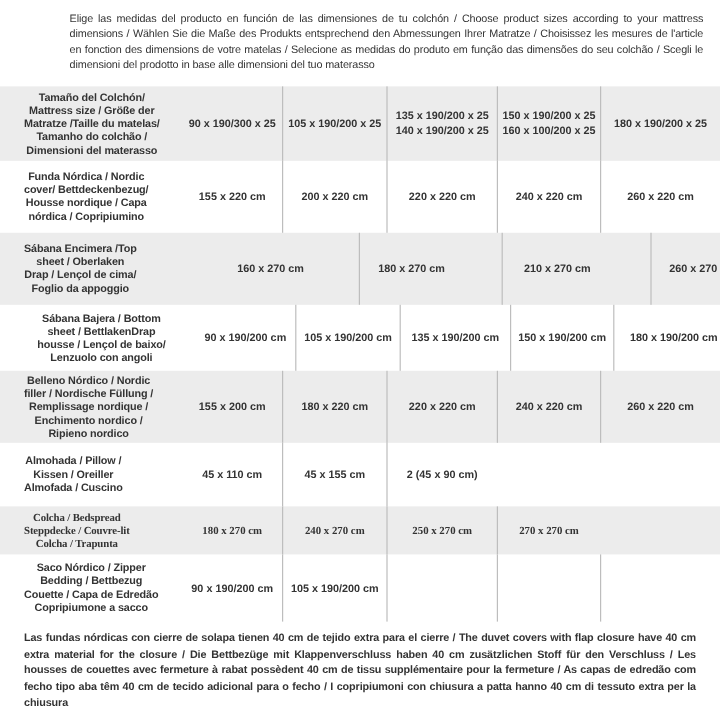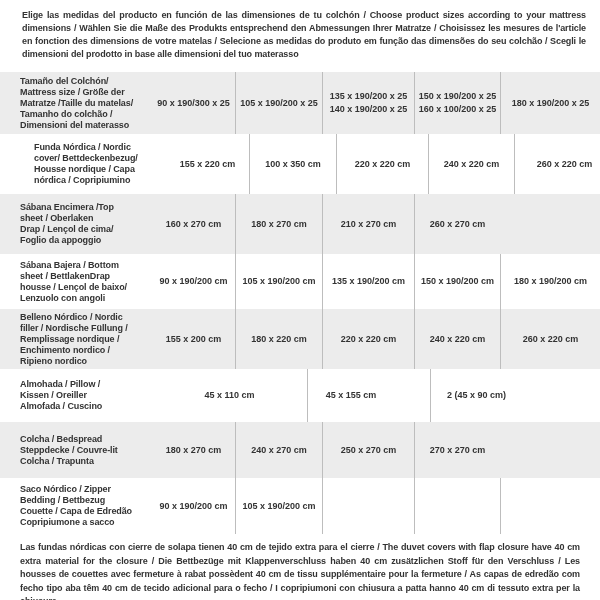--- a/index.html
+++ b/index.html
@@ -2,44 +2,44 @@
 <html><head>
 <meta charset="utf-8">
 <style>
   html,body{margin:0;padding:0;}
   body{
     width:600px;height:600px;background:#ffffff;overflow:hidden;
     font-family:"Liberation Sans",sans-serif;color:#333333;
     -webkit-font-smoothing:antialiased;
   }
   .intro{
-    font-weight:bold;font-size:9px;line-height:13px;letter-spacing:-0.1px;
-    text-align:justify;padding:9px 14px 0 22px;
+    font-weight:normal;font-size:9px;line-height:13px;letter-spacing:-0.1px;
+    text-align:justify;padding:9px 14px 0 22px;margin-left:36px;
   }
   .size-table{margin-top:11px;width:600px;}
   .trow{
     display:grid;
     grid-template-columns:152px 83px 87px 92px 86px 100px;
   }
   .trow.shaded{background:#ececec;}
   .trow:nth-child(1){height:62px;}
-  .trow:nth-child(2){height:60px;padding-left:14px;}
-  .trow:nth-child(3){height:60px;}
-  .trow:nth-child(4){height:55px;}
+  .trow:nth-child(2){height:60px;}
+  .trow:nth-child(3){height:60px;gap:32px;}
+  .trow:nth-child(4){height:55px;padding-left:11px;}
   .trow:nth-child(5){height:60px;}
-  .trow:nth-child(6){height:53px;gap:36px;}
-  .trow:nth-child(7){height:56px;}
+  .trow:nth-child(6){height:53px;}
+  .trow:nth-child(7){height:40px;font-family:Liberation Serif, serif;}
   .trow:nth-child(8){height:56px;}
   .cell{
     display:flex;align-items:center;justify-content:center;
     font-weight:bold;font-size:9px;line-height:13px;
     white-space:pre-line;text-align:center;
   }
   .cell.lbl{
-    justify-content:flex-start;text-align:left;
+    justify-content:flex-start;text-align:center;
     padding-left:20px;padding-right:4px;
     line-height:11px;letter-spacing:-0.1px;
   }
   .trow .cell:nth-child(n+3){border-left:1px solid #bdbdbd;}
   .note{
     font-weight:bold;font-size:9px;line-height:13.5px;letter-spacing:-0.1px;
     text-align:justify;padding:7px 20px 0 20px;
   }
 </style>
 </head>
@@ -63,21 +63,21 @@
 160 x 100/200 x 25</div>
     <div class="cell">180 x 190/200 x 25</div>
   </div>
 
   <div class="trow">
     <div class="cell lbl">Funda Nórdica /  Nordic
 cover/ Bettdeckenbezug/
 Housse nordique  / Capa
 nórdica / Copripiumino</div>
     <div class="cell">155 x 220 cm</div>
-    <div class="cell">100 x 350 cm</div>
+    <div class="cell">200 x 220 cm</div>
     <div class="cell">220 x 220 cm</div>
     <div class="cell">240 x 220 cm</div>
     <div class="cell">260 x 220 cm</div>
   </div>
 
   <div class="trow shaded">
     <div class="cell lbl">Sábana Encimera /Top
 sheet / Oberlaken
 Drap / Lençol de cima/
 Foglio da appoggio</div>

